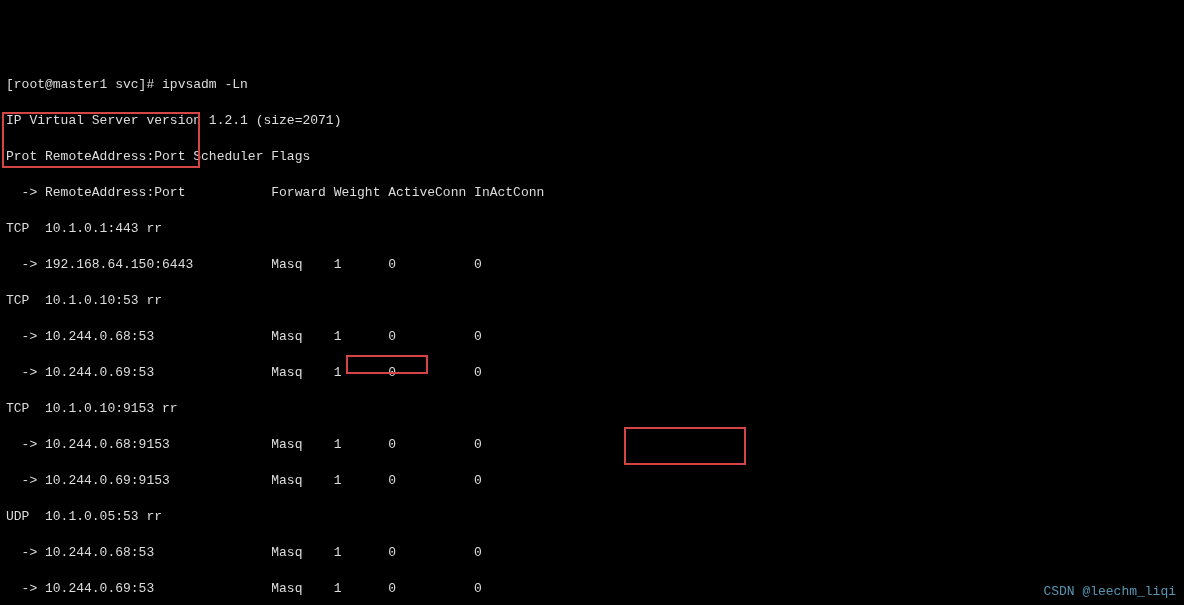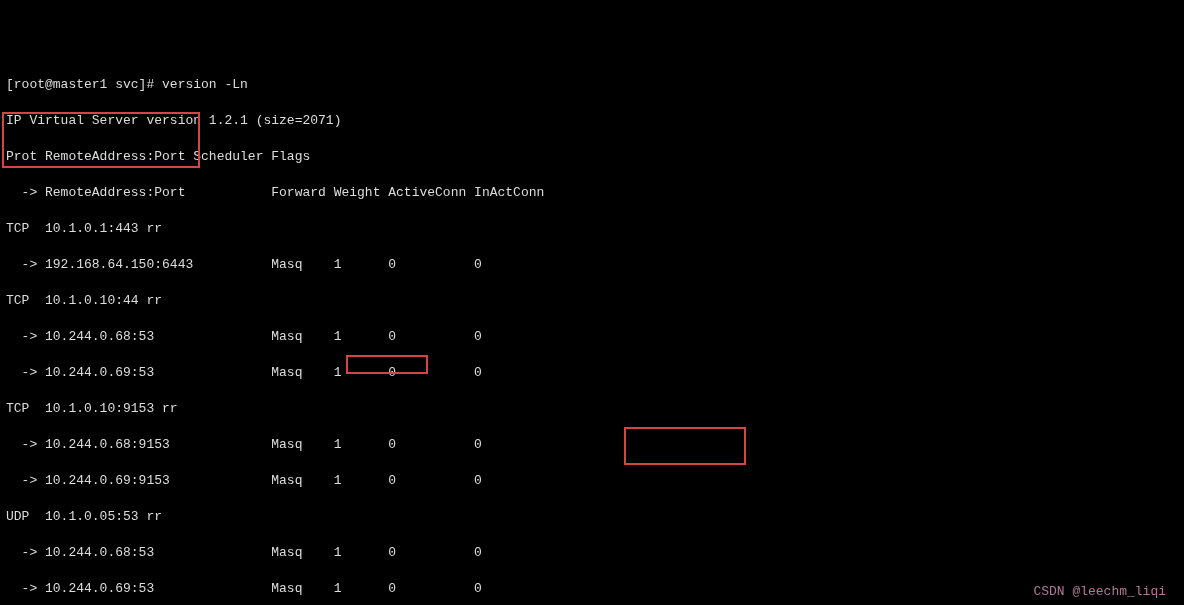--- a/index.html
+++ b/index.html
@@ -19,38 +19,38 @@
   }
   .line { display: block; }
   .box-red {
     position: absolute;
     border: 2px solid #d64545;
     pointer-events: none;
   }
   .watermark {
     position: absolute;
     bottom: 4px;
-    right: 18px;
-    color: #f9a8d4;
+    right: 8px;
+    color: #7dd3fc;
     font-size: 13px;
     opacity: 0.7;
   }
 </style>
 </head>
 <body>
 
 
 
-<span class="line"><span>[root@master1 svc]# </span><span>version -Ln</span></span>
+<span class="line"><span>[root@master1 svc]# </span><span>ipvsadm -Ln</span></span>
 <span class="line">IP Virtual Server version 1.2.1 (size=2071)</span>
 <span class="line">Prot RemoteAddress:Port Scheduler Flags</span>
 <span class="line">  -&gt; RemoteAddress:Port           Forward Weight ActiveConn InActConn</span>
 <span class="line">TCP  10.1.0.1:443 rr</span>
 <span class="line">  -&gt; 192.168.64.150:6443          Masq    1      0          0</span>
-<span class="line">TCP  10.1.0.10:44 rr</span>
+<span class="line">TCP  10.1.0.10:53 rr</span>
 <span class="line">  -&gt; 10.244.0.68:53               Masq    1      0          0</span>
 <span class="line">  -&gt; 10.244.0.69:53               Masq    1      0          0</span>
 <span class="line">TCP  10.1.0.10:9153 rr</span>
 <span class="line">  -&gt; 10.244.0.68:9153             Masq    1      0          0</span>
 <span class="line">  -&gt; 10.244.0.69:9153             Masq    1      0          0</span>
 <span class="line">UDP  10.1.0.05:53 rr</span>
 <span class="line">  -&gt; 10.244.0.68:53               Masq    1      0          0</span>
 <span class="line">  -&gt; 10.244.0.69:53               Masq    1      0          0</span>
 
 

